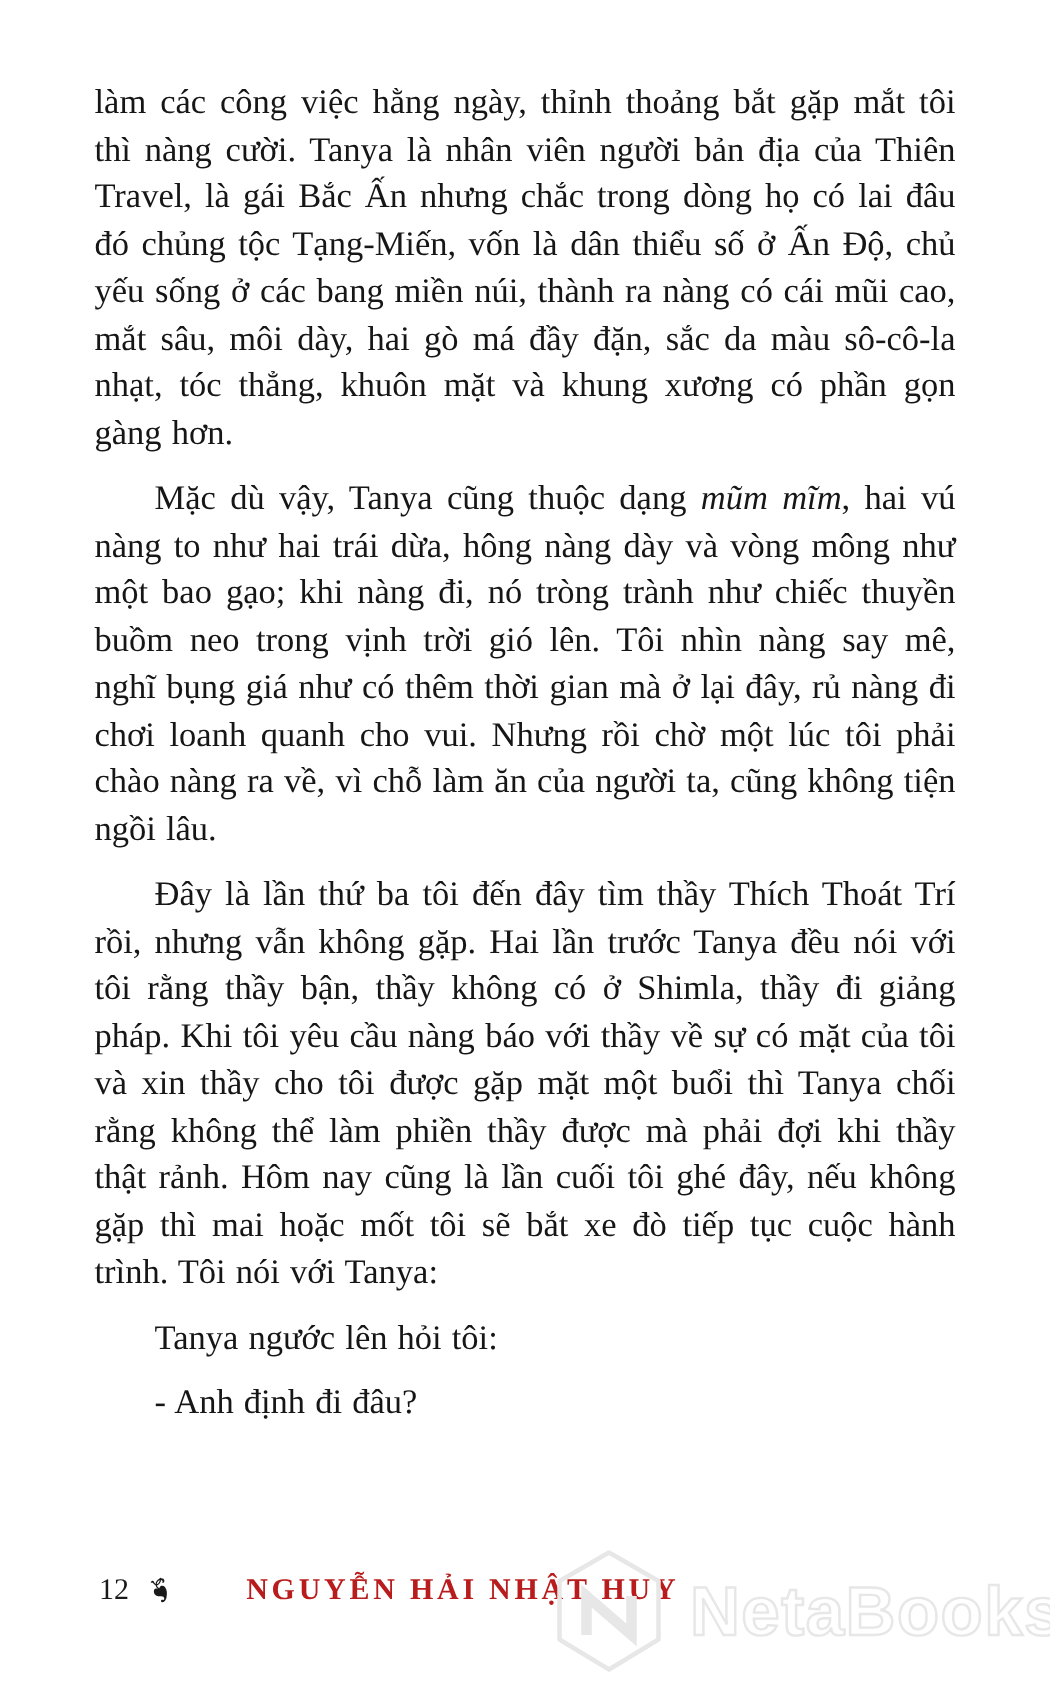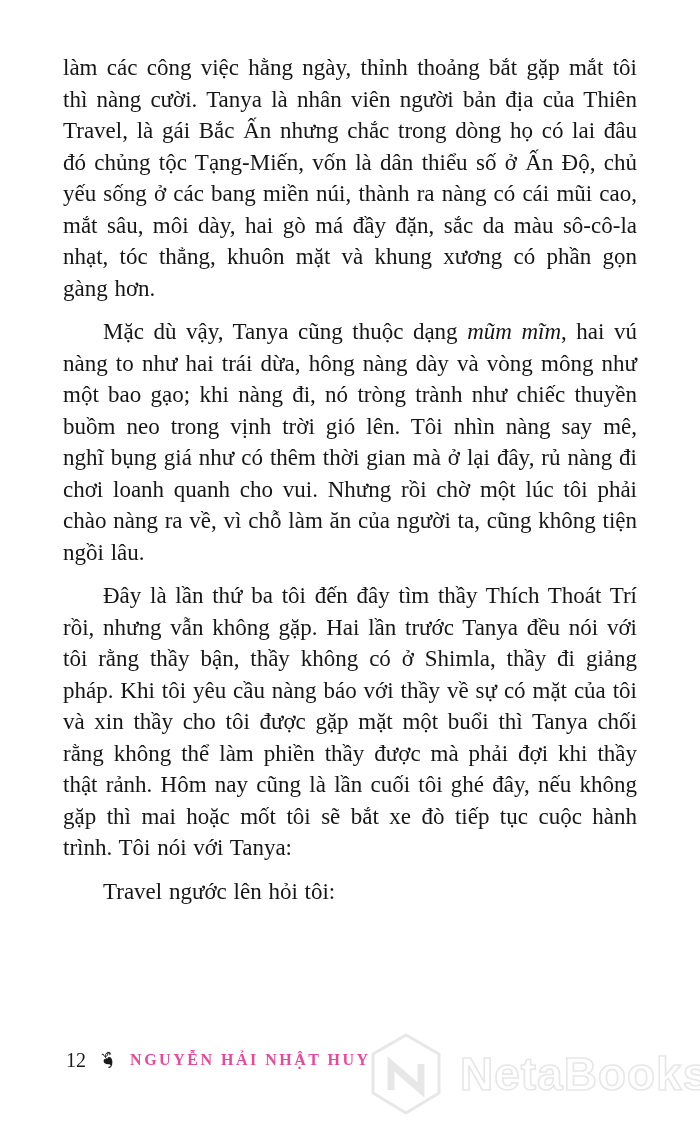--- a/index.html
+++ b/index.html
@@ -44,24 +44,25 @@
   }
   .ornament {
     font-size: 24px;
     color: #1a1a1a;
     transform: rotate(-100deg) scaleX(-1);
     display: inline-block;
     line-height: 1;
     margin: 0 2px;
   }
   .author {
-    font-size: 16px;
+    font-size: 20px;
     font-weight: bold;
     letter-spacing: 2.5px;
-    color: #ec4899;
+    color: #b91c1c;
+    margin-left: 34px;
   }
   .watermark {
     position: absolute;
     left: 366px;
     top: 1032px;
     display: flex;
     align-items: center;
     gap: 14px;
     pointer-events: none;
   }
@@ -86,21 +87,24 @@
     <p class="para no-indent">
       <span>làm các công việc hằng ngày, thỉnh thoảng bắt gặp mắt tôi thì nàng cười. Tanya là nhân viên người bản địa của Thiên Travel, là gái Bắc Ấn nhưng chắc trong dòng họ có lai đâu đó chủng tộc Tạng-Miến, vốn là dân thiểu số ở Ấn Độ, chủ yếu sống ở các bang miền núi, thành ra nàng có cái mũi cao, mắt sâu, môi dày, hai gò má đầy đặn, sắc da màu sô-cô-la nhạt, tóc thẳng, khuôn mặt và khung xương có phần gọn gàng hơn.</span>
     </p>
     <p class="para">
       <span>Mặc dù vậy, Tanya cũng thuộc dạng </span><em>mũm mĩm</em><span>, hai vú nàng to như hai trái dừa, hông nàng dày và vòng mông như một bao gạo; khi nàng đi, nó tròng trành như chiếc thuyền buồm neo trong vịnh trời gió lên. Tôi nhìn nàng say mê, nghĩ bụng giá như có thêm thời gian mà ở lại đây, rủ nàng đi chơi loanh quanh cho vui. Nhưng rồi chờ một lúc tôi phải chào nàng ra về, vì chỗ làm ăn của người ta, cũng không tiện ngồi lâu.</span>
     </p>
     <p class="para">
       <span>Đây là lần thứ ba tôi đến đây tìm thầy Thích Thoát Trí rồi, nhưng vẫn không gặp. Hai lần trước Tanya đều nói với tôi rằng thầy bận, thầy không có ở Shimla, thầy đi giảng pháp. Khi tôi yêu cầu nàng báo với thầy về sự có mặt của tôi và xin thầy cho tôi được gặp mặt một buổi thì Tanya chối rằng không thể làm phiền thầy được mà phải đợi khi thầy thật rảnh. Hôm nay cũng là lần cuối tôi ghé đây, nếu không gặp thì mai hoặc mốt tôi sẽ bắt xe đò tiếp tục cuộc hành trình. Tôi nói với Tanya:</span>
     </p>
     <p class="para">
-      <span>Travel ngước lên hỏi tôi:</span>
+      <span>Tanya ngước lên hỏi tôi:</span>
+    </p>
+    <p class="para">
+      <span>- Anh định đi đâu?</span>
     </p>
   </main>
 
   <footer class="footer">
     <span class="page-number">12</span>
     <span class="ornament">❧</span>
     <span class="author">NGUYỄN HẢI NHẬT HUY</span>
   </footer>
 
   <div class="watermark">

